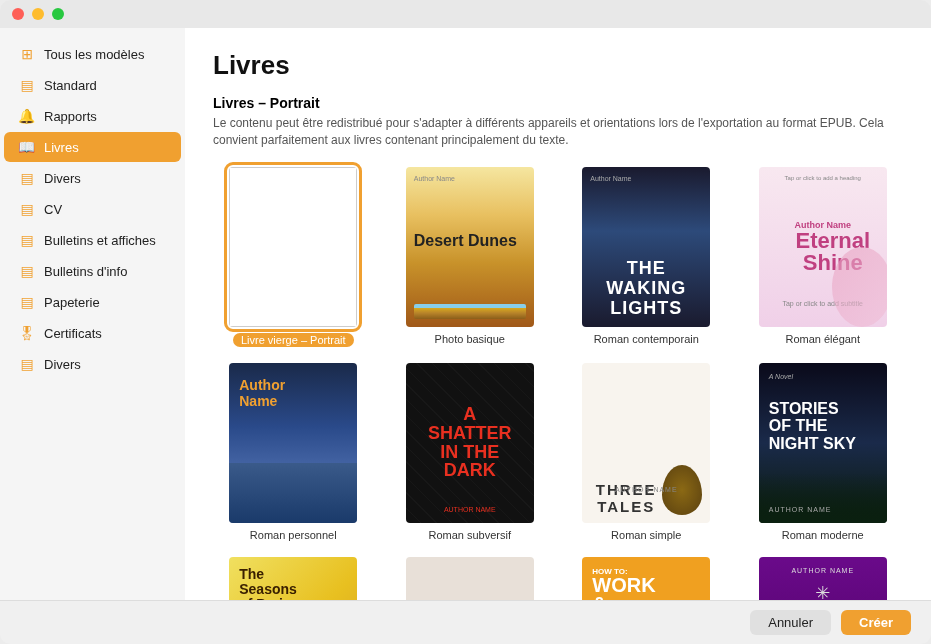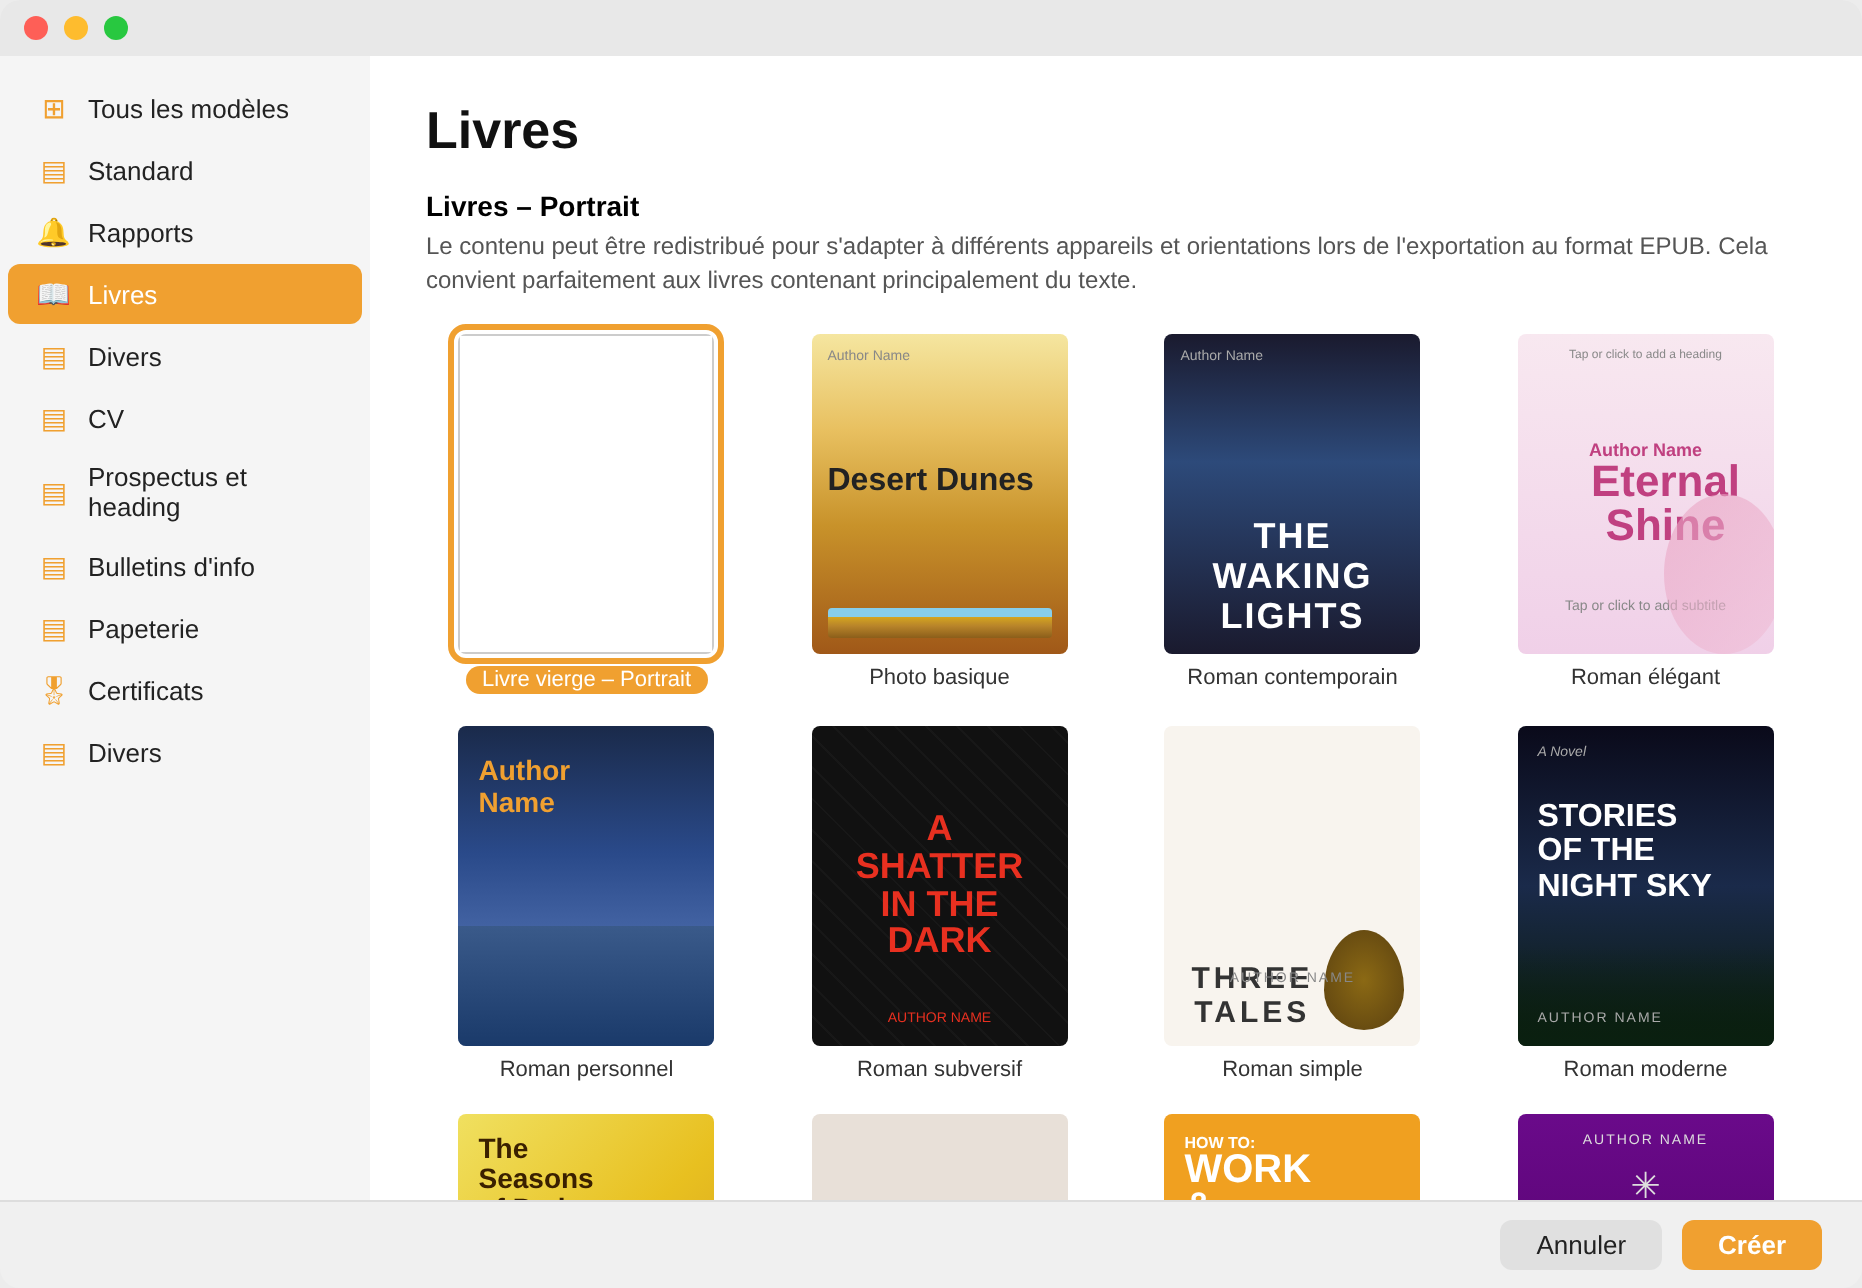--- a/index.html
+++ b/index.html
@@ -537,21 +537,21 @@
     <div class="sidebar-item">
       <span class="sidebar-icon">▤</span>
       <span>Divers</span>
     </div>
     <div class="sidebar-item">
       <span class="sidebar-icon">▤</span>
       <span>CV</span>
     </div>
     <div class="sidebar-item">
       <span class="sidebar-icon">▤</span>
-      <span>Prospectus et heading</span>
+      <span>Bulletins et affiches</span>
     </div>
     <div class="sidebar-item">
       <span class="sidebar-icon">▤</span>
       <span>Bulletins d'info</span>
     </div>
     <div class="sidebar-item">
       <span class="sidebar-icon">▤</span>
       <span>Papeterie</span>
     </div>
     <div class="sidebar-item">

